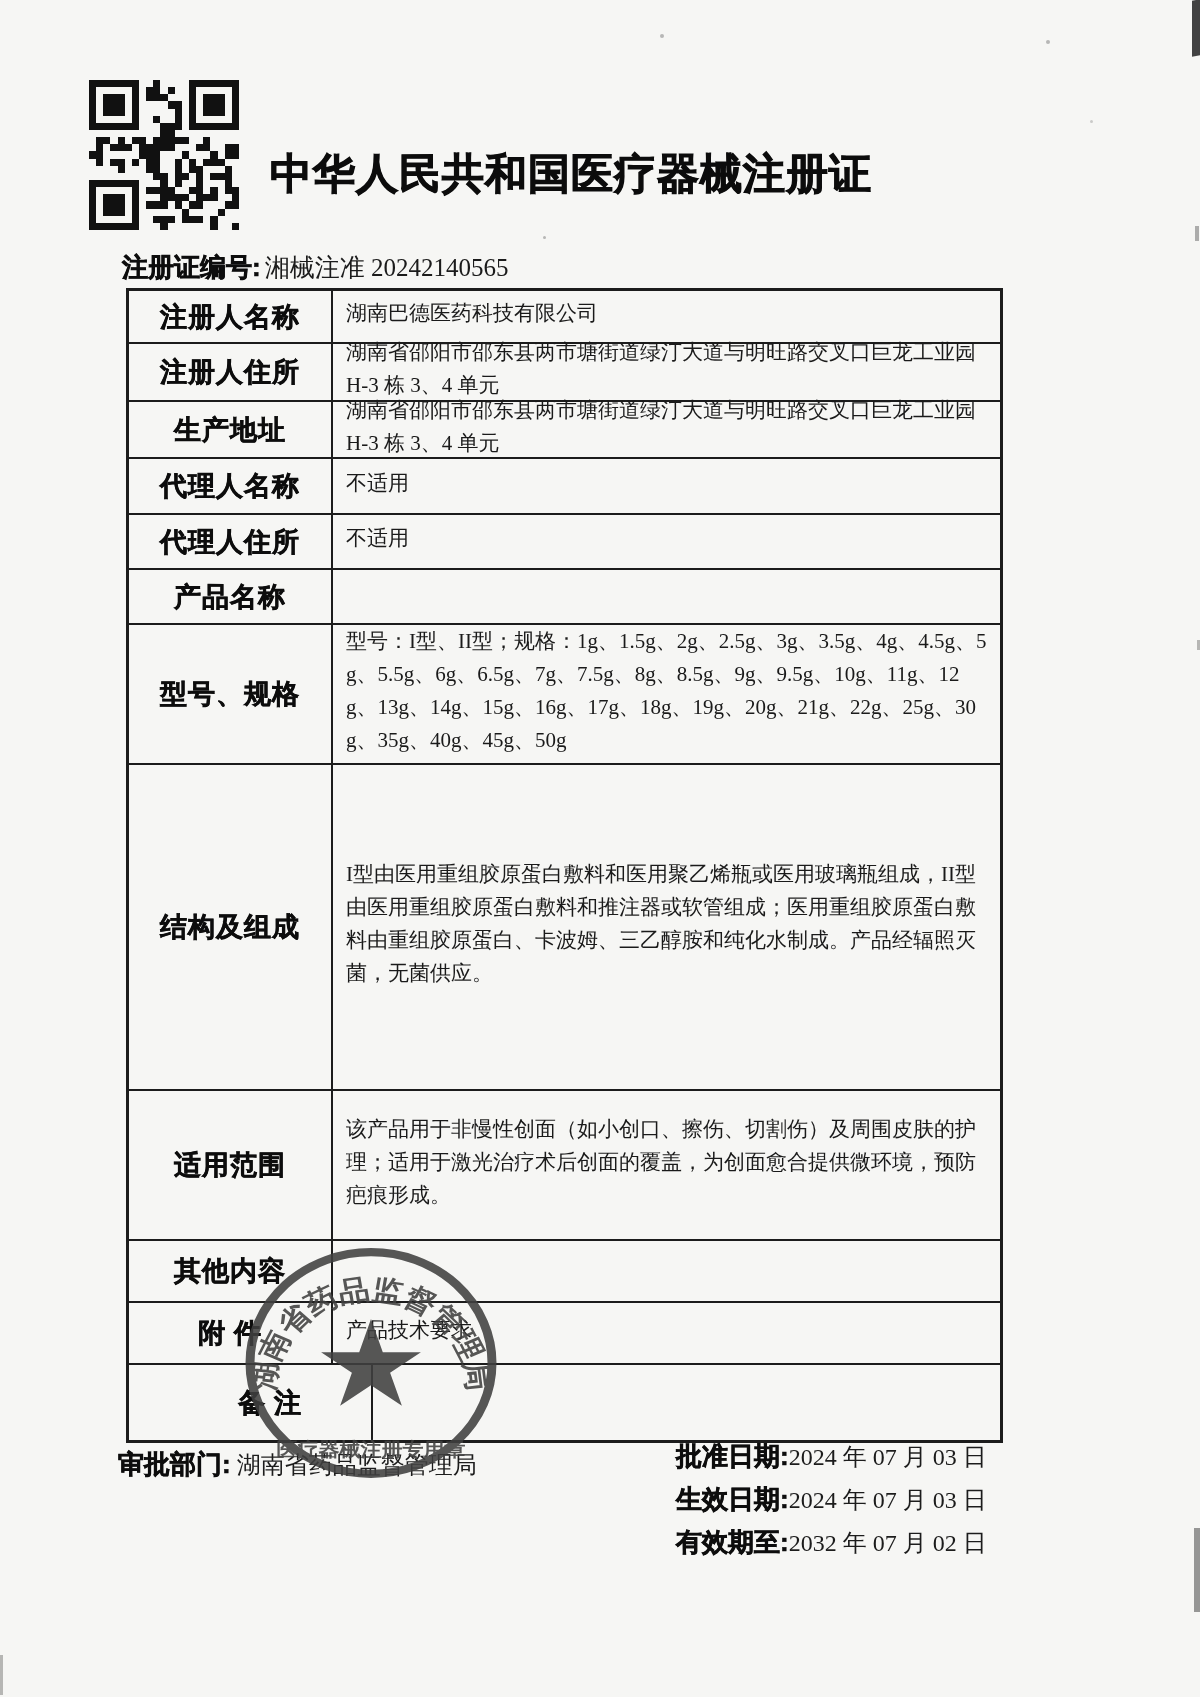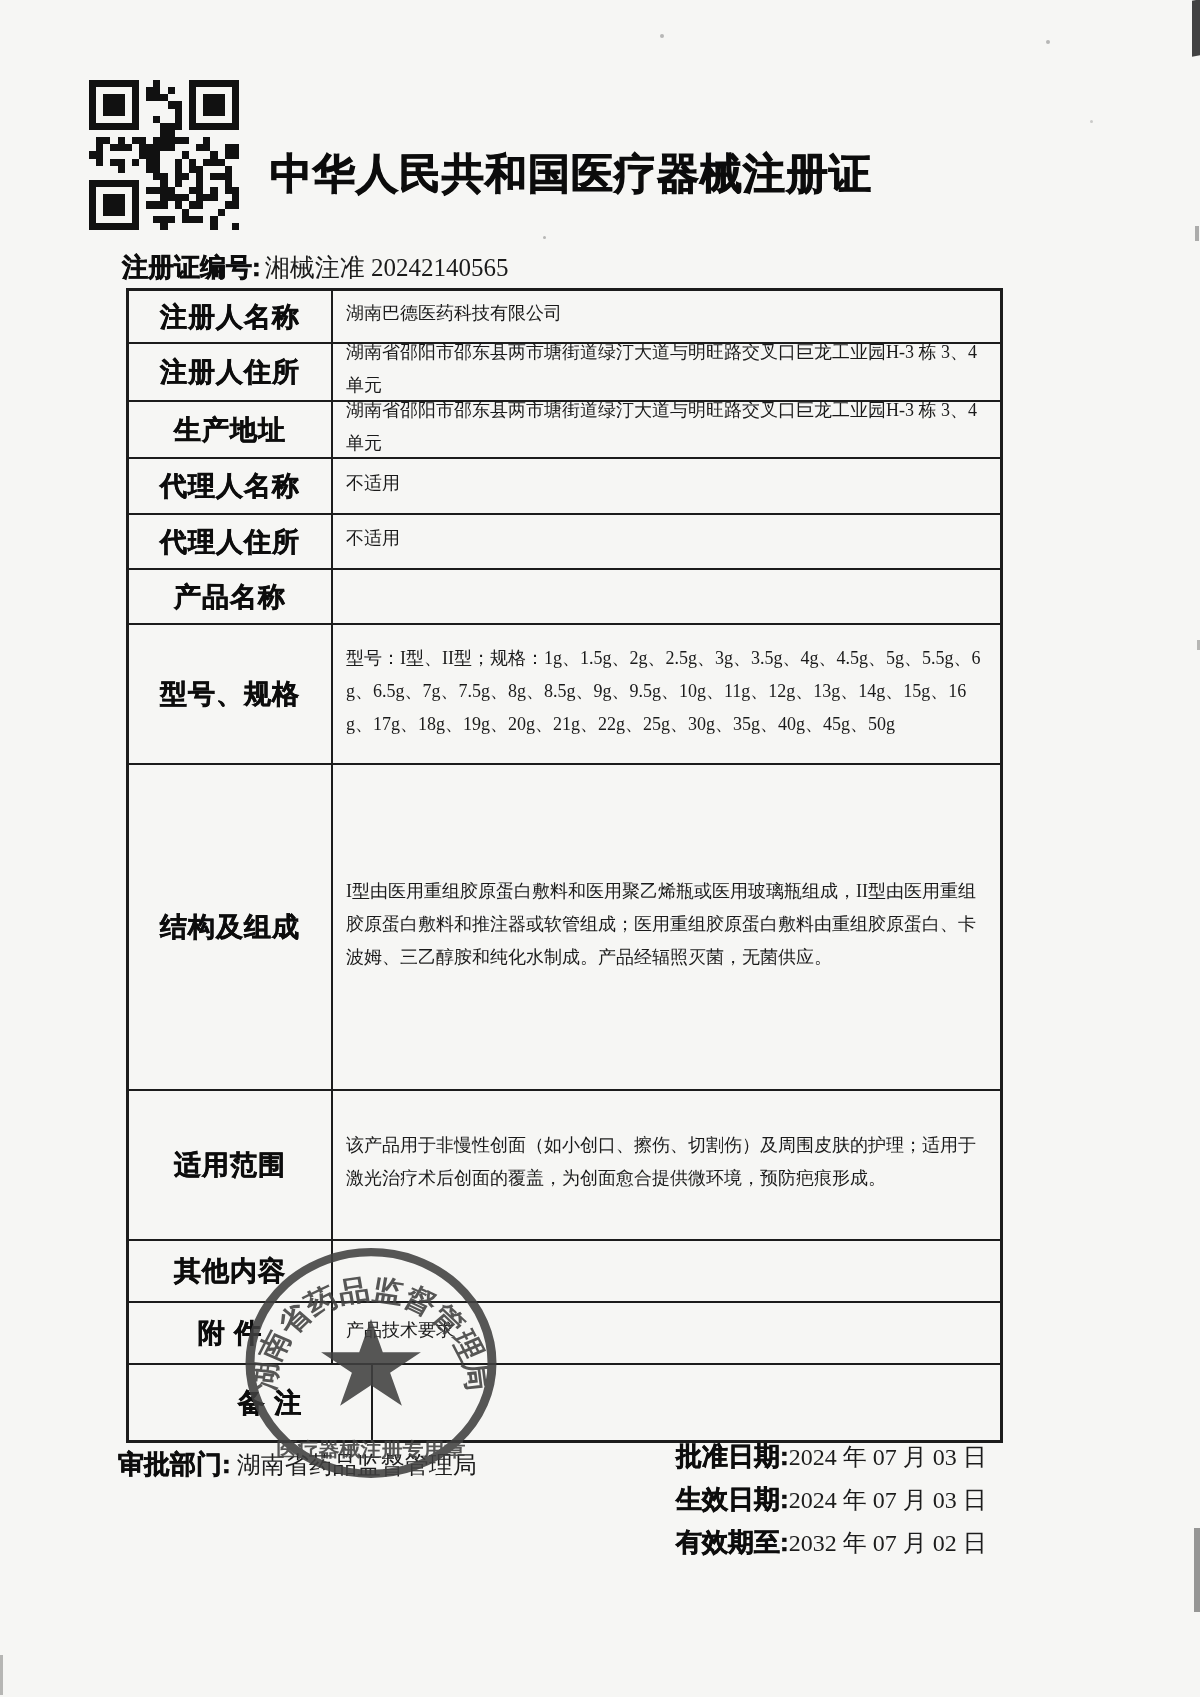--- a/index.html
+++ b/index.html
@@ -38,29 +38,29 @@
     width:877px;border:3px solid #1c1c1c;
     box-sizing:border-box;
     display:flex;flex-direction:column;
   }
   .trow{display:flex;border-bottom:2.5px solid #1c1c1c;box-sizing:border-box;}
   .trow:last-child{border-bottom:none;margin-left:40px;}
   .tlabel{
     width:204px;flex:0 0 204px;
     border-right:2.5px solid #1c1c1c;box-sizing:border-box;
     display:flex;align-items:center;justify-content:center;
-    font-family:Liberation Sans, sans-serif;
+    font-family:Liberation Serif, serif;
     font-weight:900;font-size:27px;color:#0d0d0d;
     letter-spacing:1px;text-align:center;
     -webkit-text-stroke:.5px #0d0d0d;
   }
   .tvalue{
     flex:1;display:flex;align-items:center;
     padding:8px 10px 14px 13px;box-sizing:border-box;
-    font-size:18px;line-height:33px;color:#1a1a1a;
+    font-size:21px;line-height:33px;color:#1a1a1a;
     word-break:break-all;
   }
   .r0{height:53px;} .r1{height:58px;} .r2{height:57px;}
   .r3{height:56px;} .r4{height:55px;} .r5{height:55px;}
   .r6{height:140px;} .r7{height:326px;} .r8{height:150px;}
   .r9{height:62px;} .r10{height:62px;} .r11{height:75px;}
   
   .flabel{
     font-family:"Liberation Sans","DejaVu Sans",sans-serif;
     font-weight:900;font-size:26px;color:#0d0d0d;

